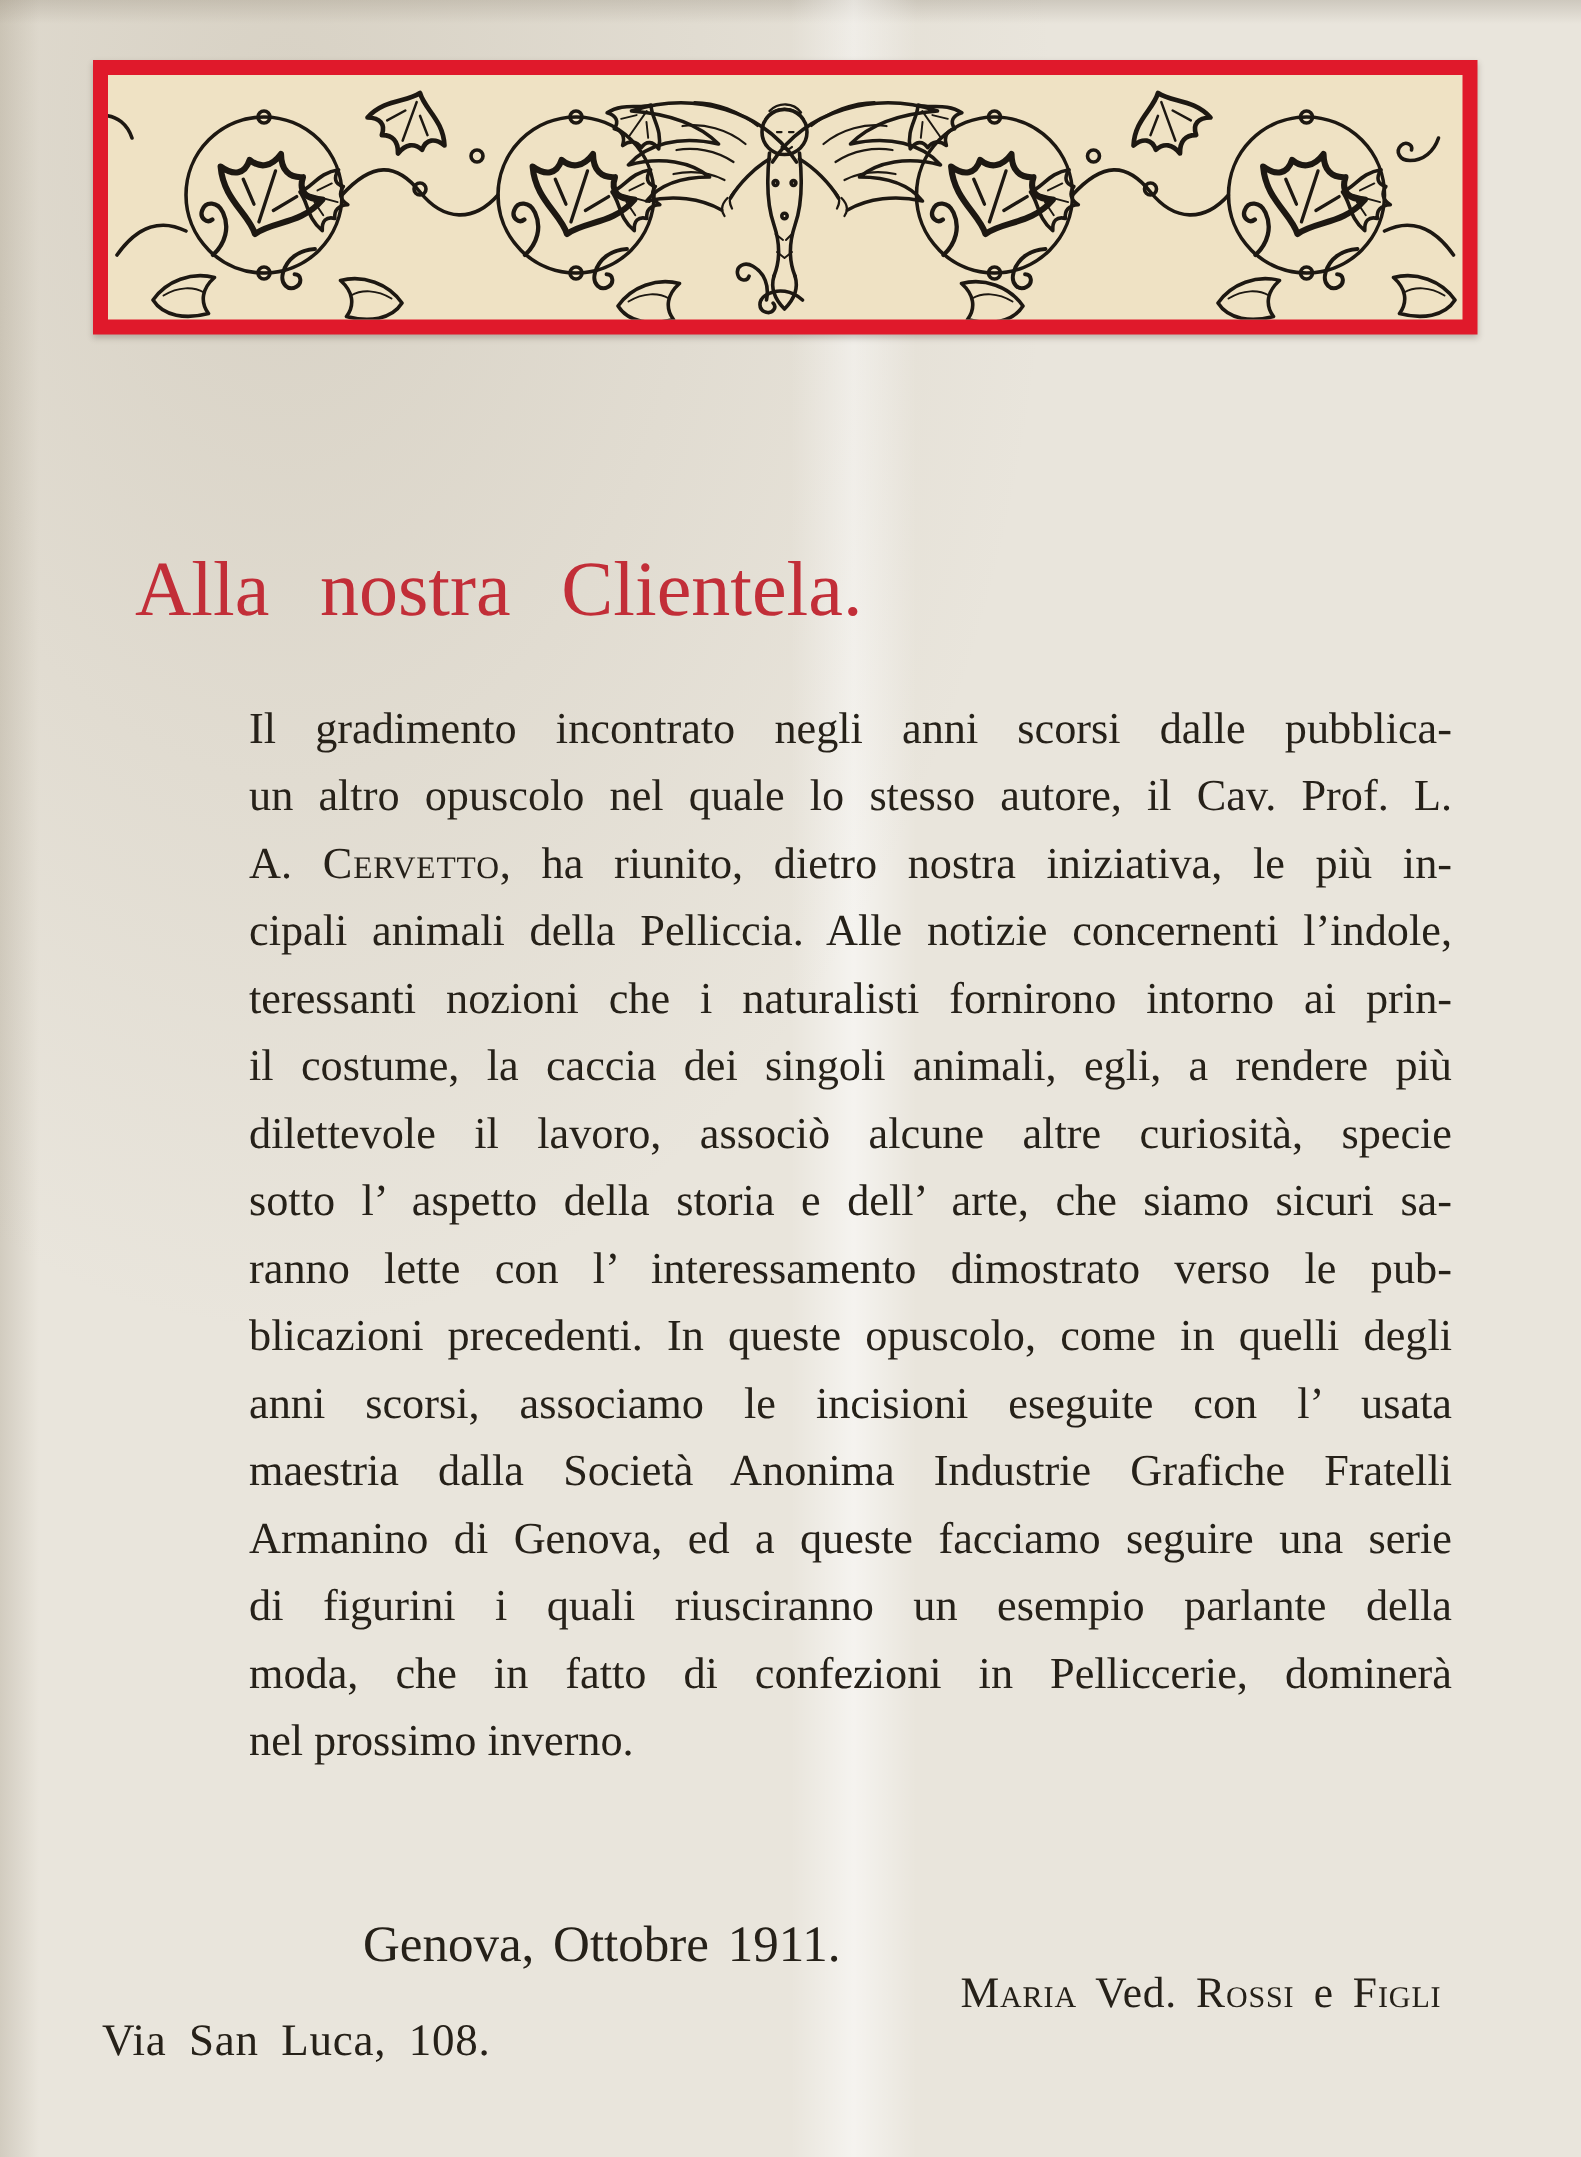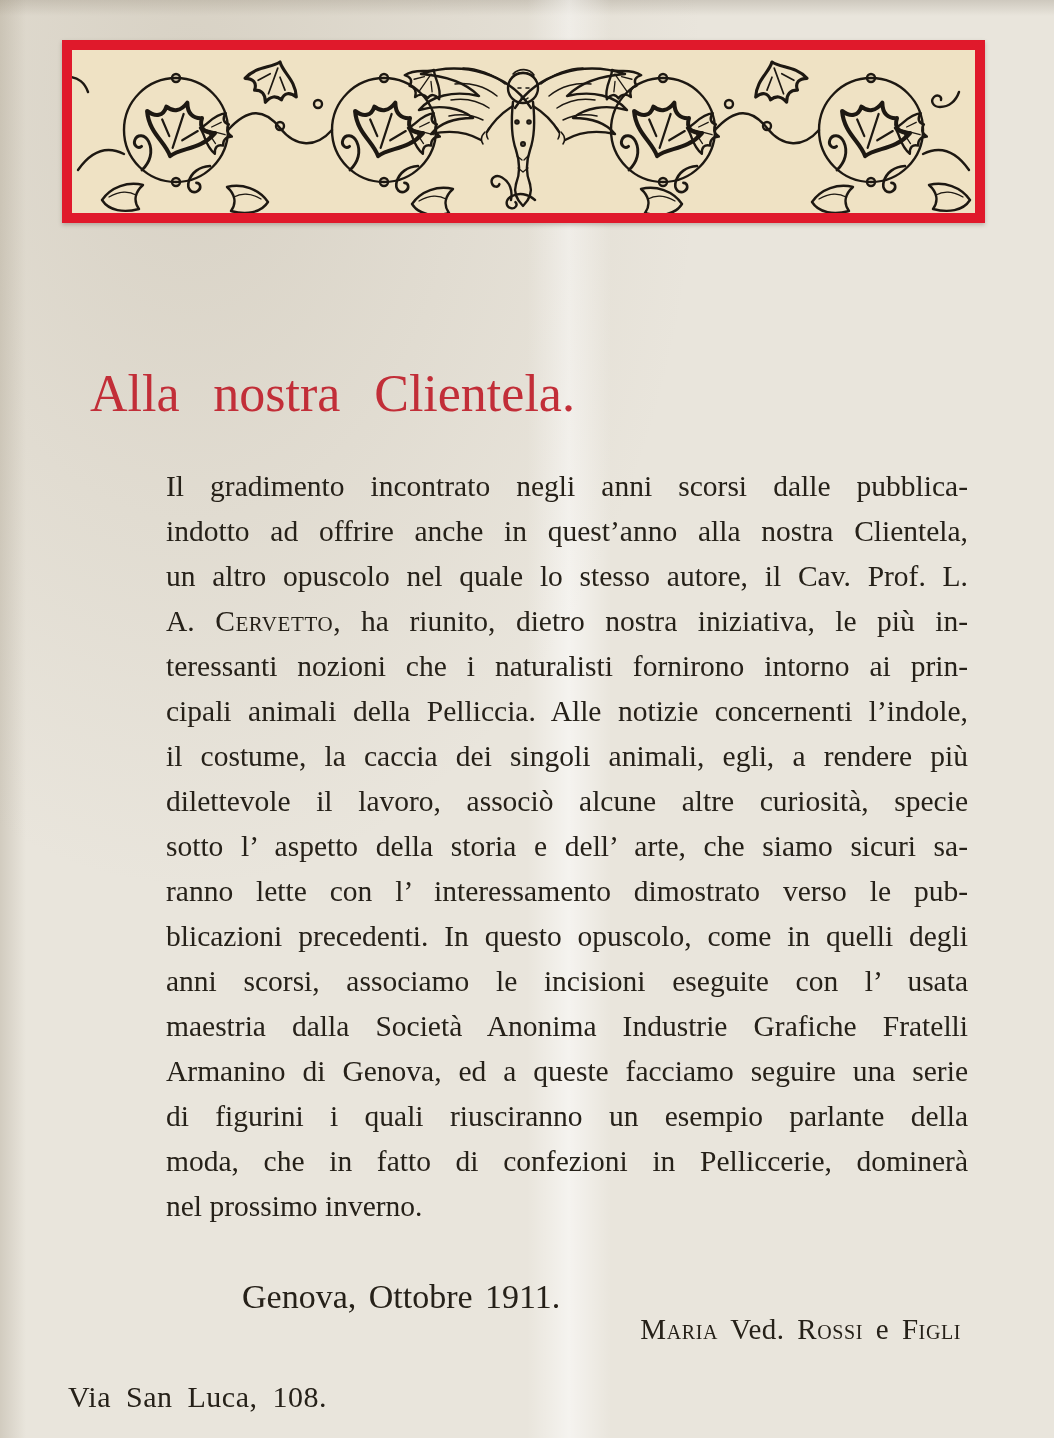--- a/index.html
+++ b/index.html
@@ -38,21 +38,21 @@
   }
   .body{
     position:absolute;left:166px;top:464px;width:802px;
     font-size:29.5px;line-height:45px;
   }
   .line{text-align:justify;text-align-last:justify;text-justify:inter-word;height:45px;overflow:visible;}
   .line.last{text-align-last:left;}
   .sc{font-variant:small-caps;letter-spacing:0.6px;}
   .dateline{position:absolute;left:230px;top:1266px;margin:12px;font-size:34px;word-spacing:4px;}
   .signature{position:absolute;right:90px;top:1310px;margin:3px;font-size:29px;letter-spacing:0.5px;word-spacing:5px;}
-  .address{position:absolute;left:68px;top:1380px;margin:0;font-size:30px;word-spacing:7px;letter-spacing:0.5px;}
+  .address{position:absolute;left:68px;top:1344px;margin:0;font-size:30px;word-spacing:7px;letter-spacing:0.5px;}
 </style>
 </head>
 <body>
 
 <div class="page">
 
   <header class="band">
     <div class="band-panel">
       <svg class="engraving" viewBox="0 0 903 163" preserveAspectRatio="none" aria-hidden="true">
         <defs>
@@ -133,30 +133,29 @@
           <use href="#curl" transform="translate(887,42) rotate(-90) scale(-1,1)"></use>
         </g>
       </svg>
     </div>
   </header>
 
   <h1 class="title">Alla nostra Clientela.</h1>
 
   <section class="body">
       <div class="line"><span>Il gradimento incontrato negli anni scorsi dalle pubblica-</span></div>
-      <div class="line"><span>indotto ad offrire anche in quest’anno alla nostra Clientela,</span></div>
       <div class="line"><span>un altro opuscolo nel quale lo stesso autore, il Cav. Prof. L.</span></div>
       <div class="line"><span>A. </span><span class="sc">Cervetto</span><span>, ha riunito, dietro nostra iniziativa, le più in-</span></div>
+      <div class="line"><span>cipali animali della Pelliccia. Alle notizie concernenti l’indole,</span></div>
       <div class="line"><span>teressanti nozioni che i naturalisti fornirono intorno ai prin-</span></div>
-      <div class="line"><span>cipali animali della Pelliccia. Alle notizie concernenti l’indole,</span></div>
       <div class="line"><span>il costume, la caccia dei singoli animali, egli, a rendere più</span></div>
       <div class="line"><span>dilettevole il lavoro, associò alcune altre curiosità, specie</span></div>
       <div class="line"><span>sotto l’ aspetto della storia e dell’ arte, che siamo sicuri sa-</span></div>
       <div class="line"><span>ranno lette con l’ interessamento dimostrato verso le pub-</span></div>
-      <div class="line"><span>blicazioni precedenti. In questo opuscolo, come in quelli degli</span></div>
+      <div class="line"><span>blicazioni precedenti. In queste opuscolo, come in quelli degli</span></div>
       <div class="line"><span>anni scorsi, associamo le incisioni eseguite con l’ usata</span></div>
       <div class="line"><span>maestria dalla Società Anonima Industrie Grafiche Fratelli</span></div>
       <div class="line"><span>Armanino di Genova, ed a queste facciamo seguire una serie</span></div>
       <div class="line"><span>di figurini i quali riusciranno un esempio parlante della</span></div>
       <div class="line"><span>moda, che in fatto di confezioni in Pelliccerie, dominerà</span></div>
       <div class="line last"><span>nel prossimo inverno.</span></div>
     </section>
 
   <p class="dateline">Genova, Ottobre 1911.</p>
 

